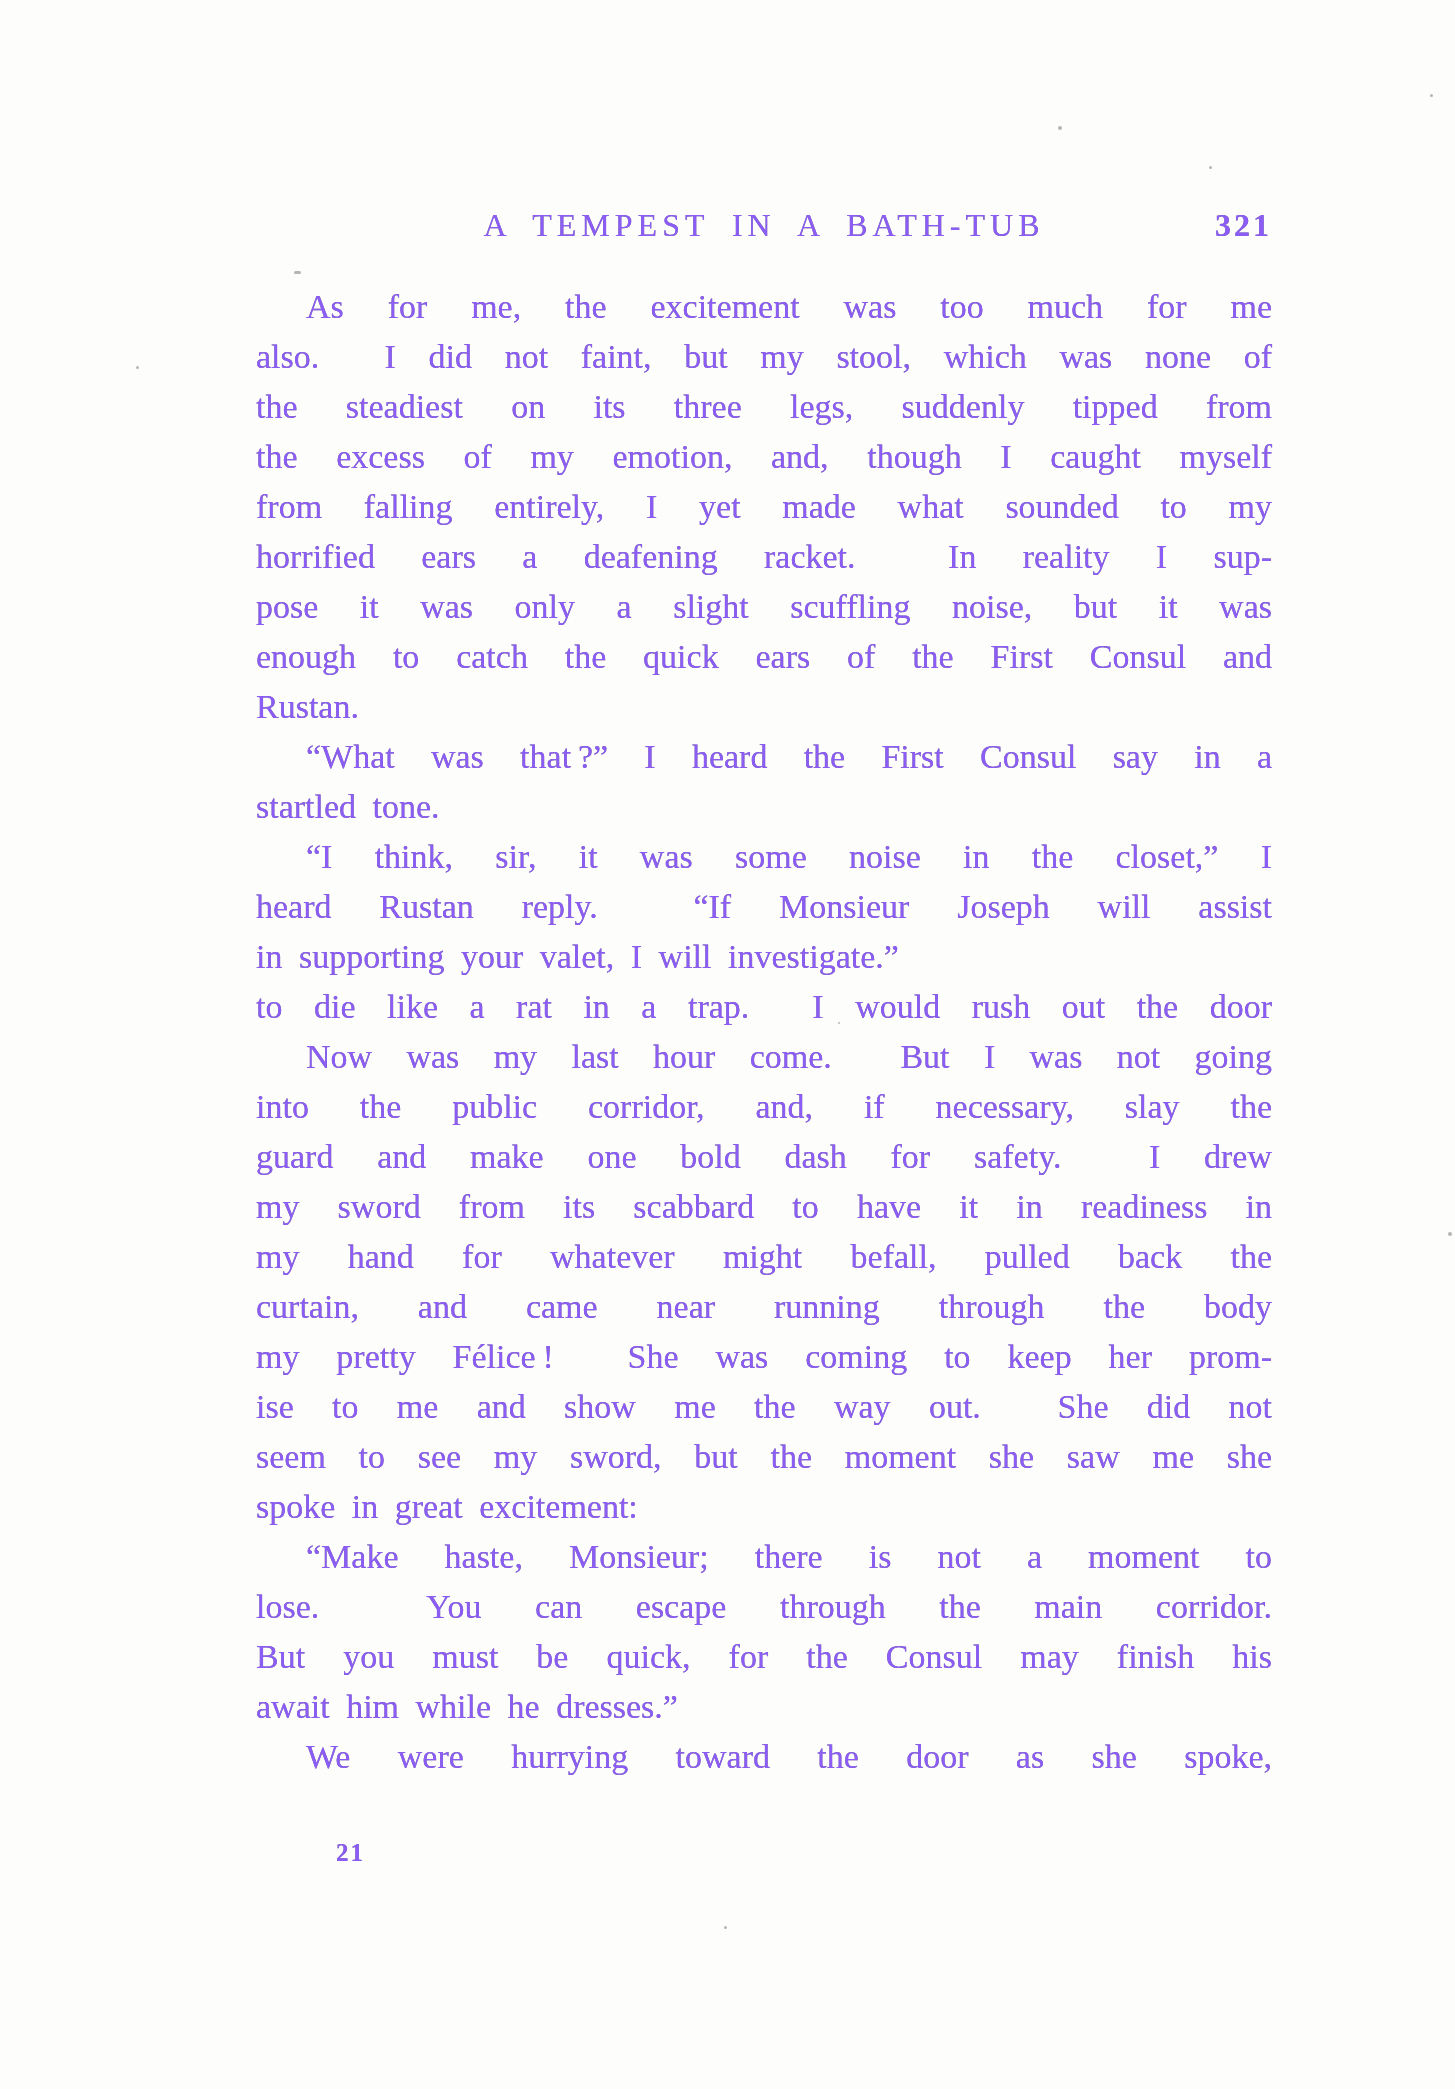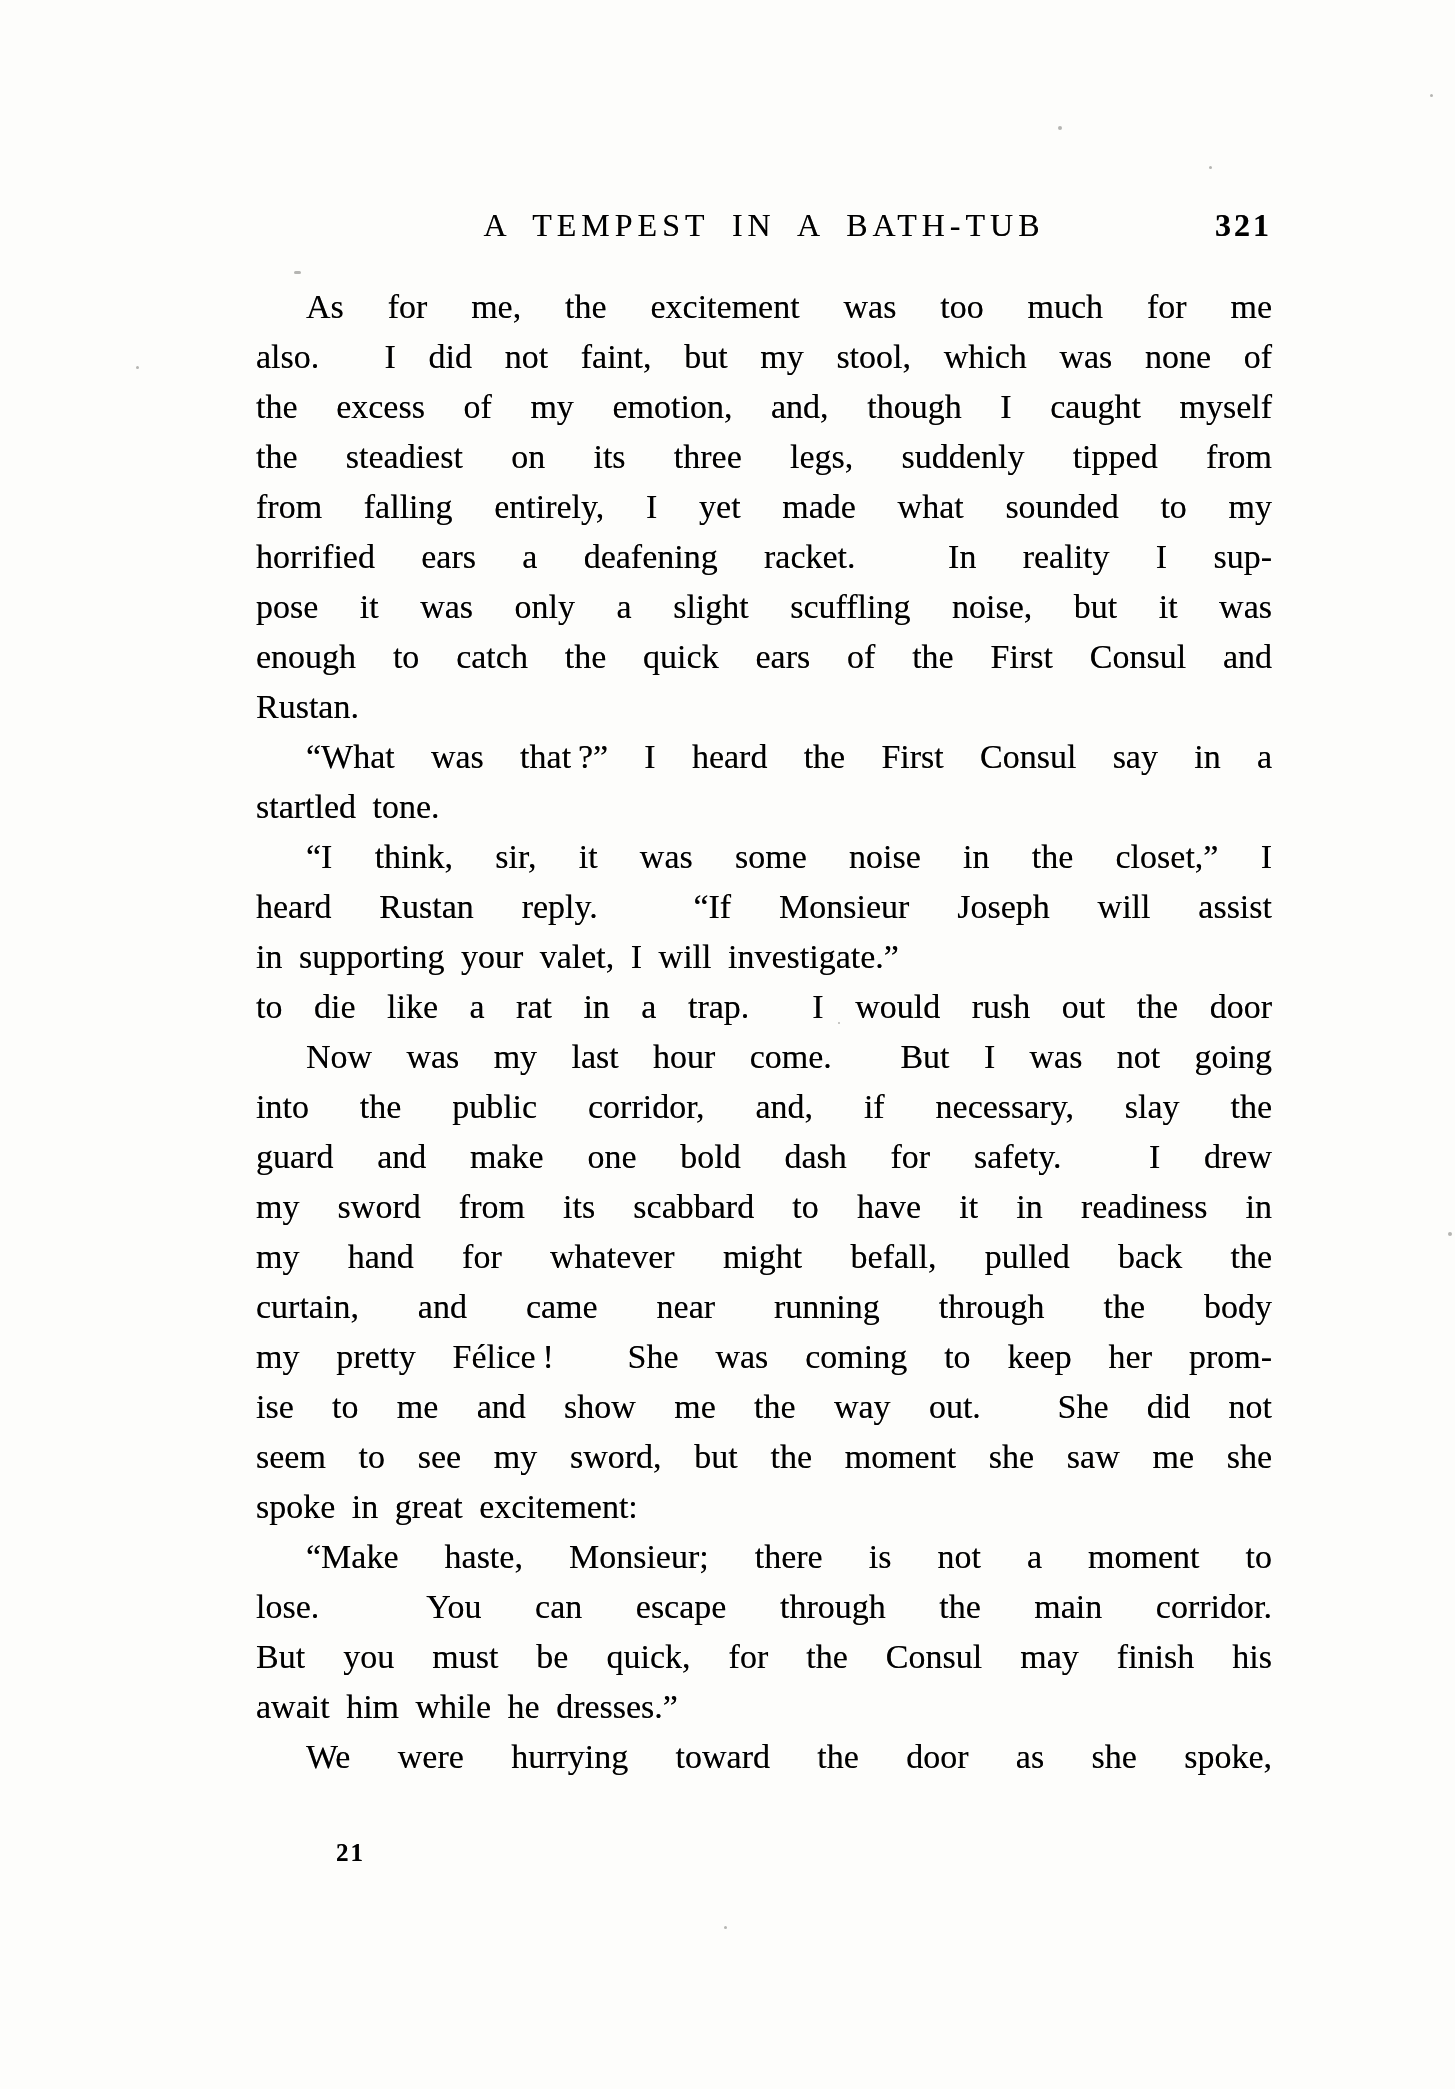--- a/index.html
+++ b/index.html
@@ -3,21 +3,21 @@
 <meta charset="utf-8">
 <style>
   html, body { margin: 0; padding: 0; background: #e8e8e6; }
   .page {
     position: relative;
     width: 1455px;
     height: 2089px;
     background: #fdfdfb;
     overflow: hidden;
     font-family: "Liberation Serif", serif;
-    color: #000000;
+    color: #8b5cf6;
     text-shadow: 0 0 0.6px rgba(10,10,10,0.55);
   }
   .running-head {
     position: absolute;
     left: 256px;
     top: 206px;
     width: 1016px;
     height: 42px;
   }
   .head-title {
@@ -75,22 +75,22 @@
 <div class="page">
 
   <div class="running-head">
     <span class="head-title">A TEMPEST IN A BATH-TUB</span>
     <span class="page-num">321</span>
   </div>
 
   <div class="text-block" id="text-block">
       <div class="line justify indent">As for me, the excitement was too much for me</div>
       <div class="line justify">also. &nbsp;I did not faint, but my stool, which was none of</div>
+      <div class="line justify">the steadiest on its three legs, suddenly tipped from</div>
       <div class="line justify">the excess of my emotion, and, though I caught myself</div>
-      <div class="line justify">the steadiest on its three legs, suddenly tipped from</div>
       <div class="line justify">from falling entirely, I yet made what sounded to my</div>
       <div class="line justify">horrified ears a deafening racket. &nbsp;In reality I sup-</div>
       <div class="line justify">pose it was only a slight scuffling noise, but it was</div>
       <div class="line justify">enough to catch the quick ears of the First Consul and</div>
       <div class="line">Rustan.</div>
       <div class="line justify indent">“What was that ?” I heard the First Consul say in a</div>
       <div class="line">startled tone.</div>
       <div class="line justify indent">“I think, sir, it was some noise in the closet,” I</div>
       <div class="line justify">heard Rustan reply. &nbsp;“If Monsieur Joseph will assist</div>
       <div class="line">in supporting your valet, I will investigate.”</div>

